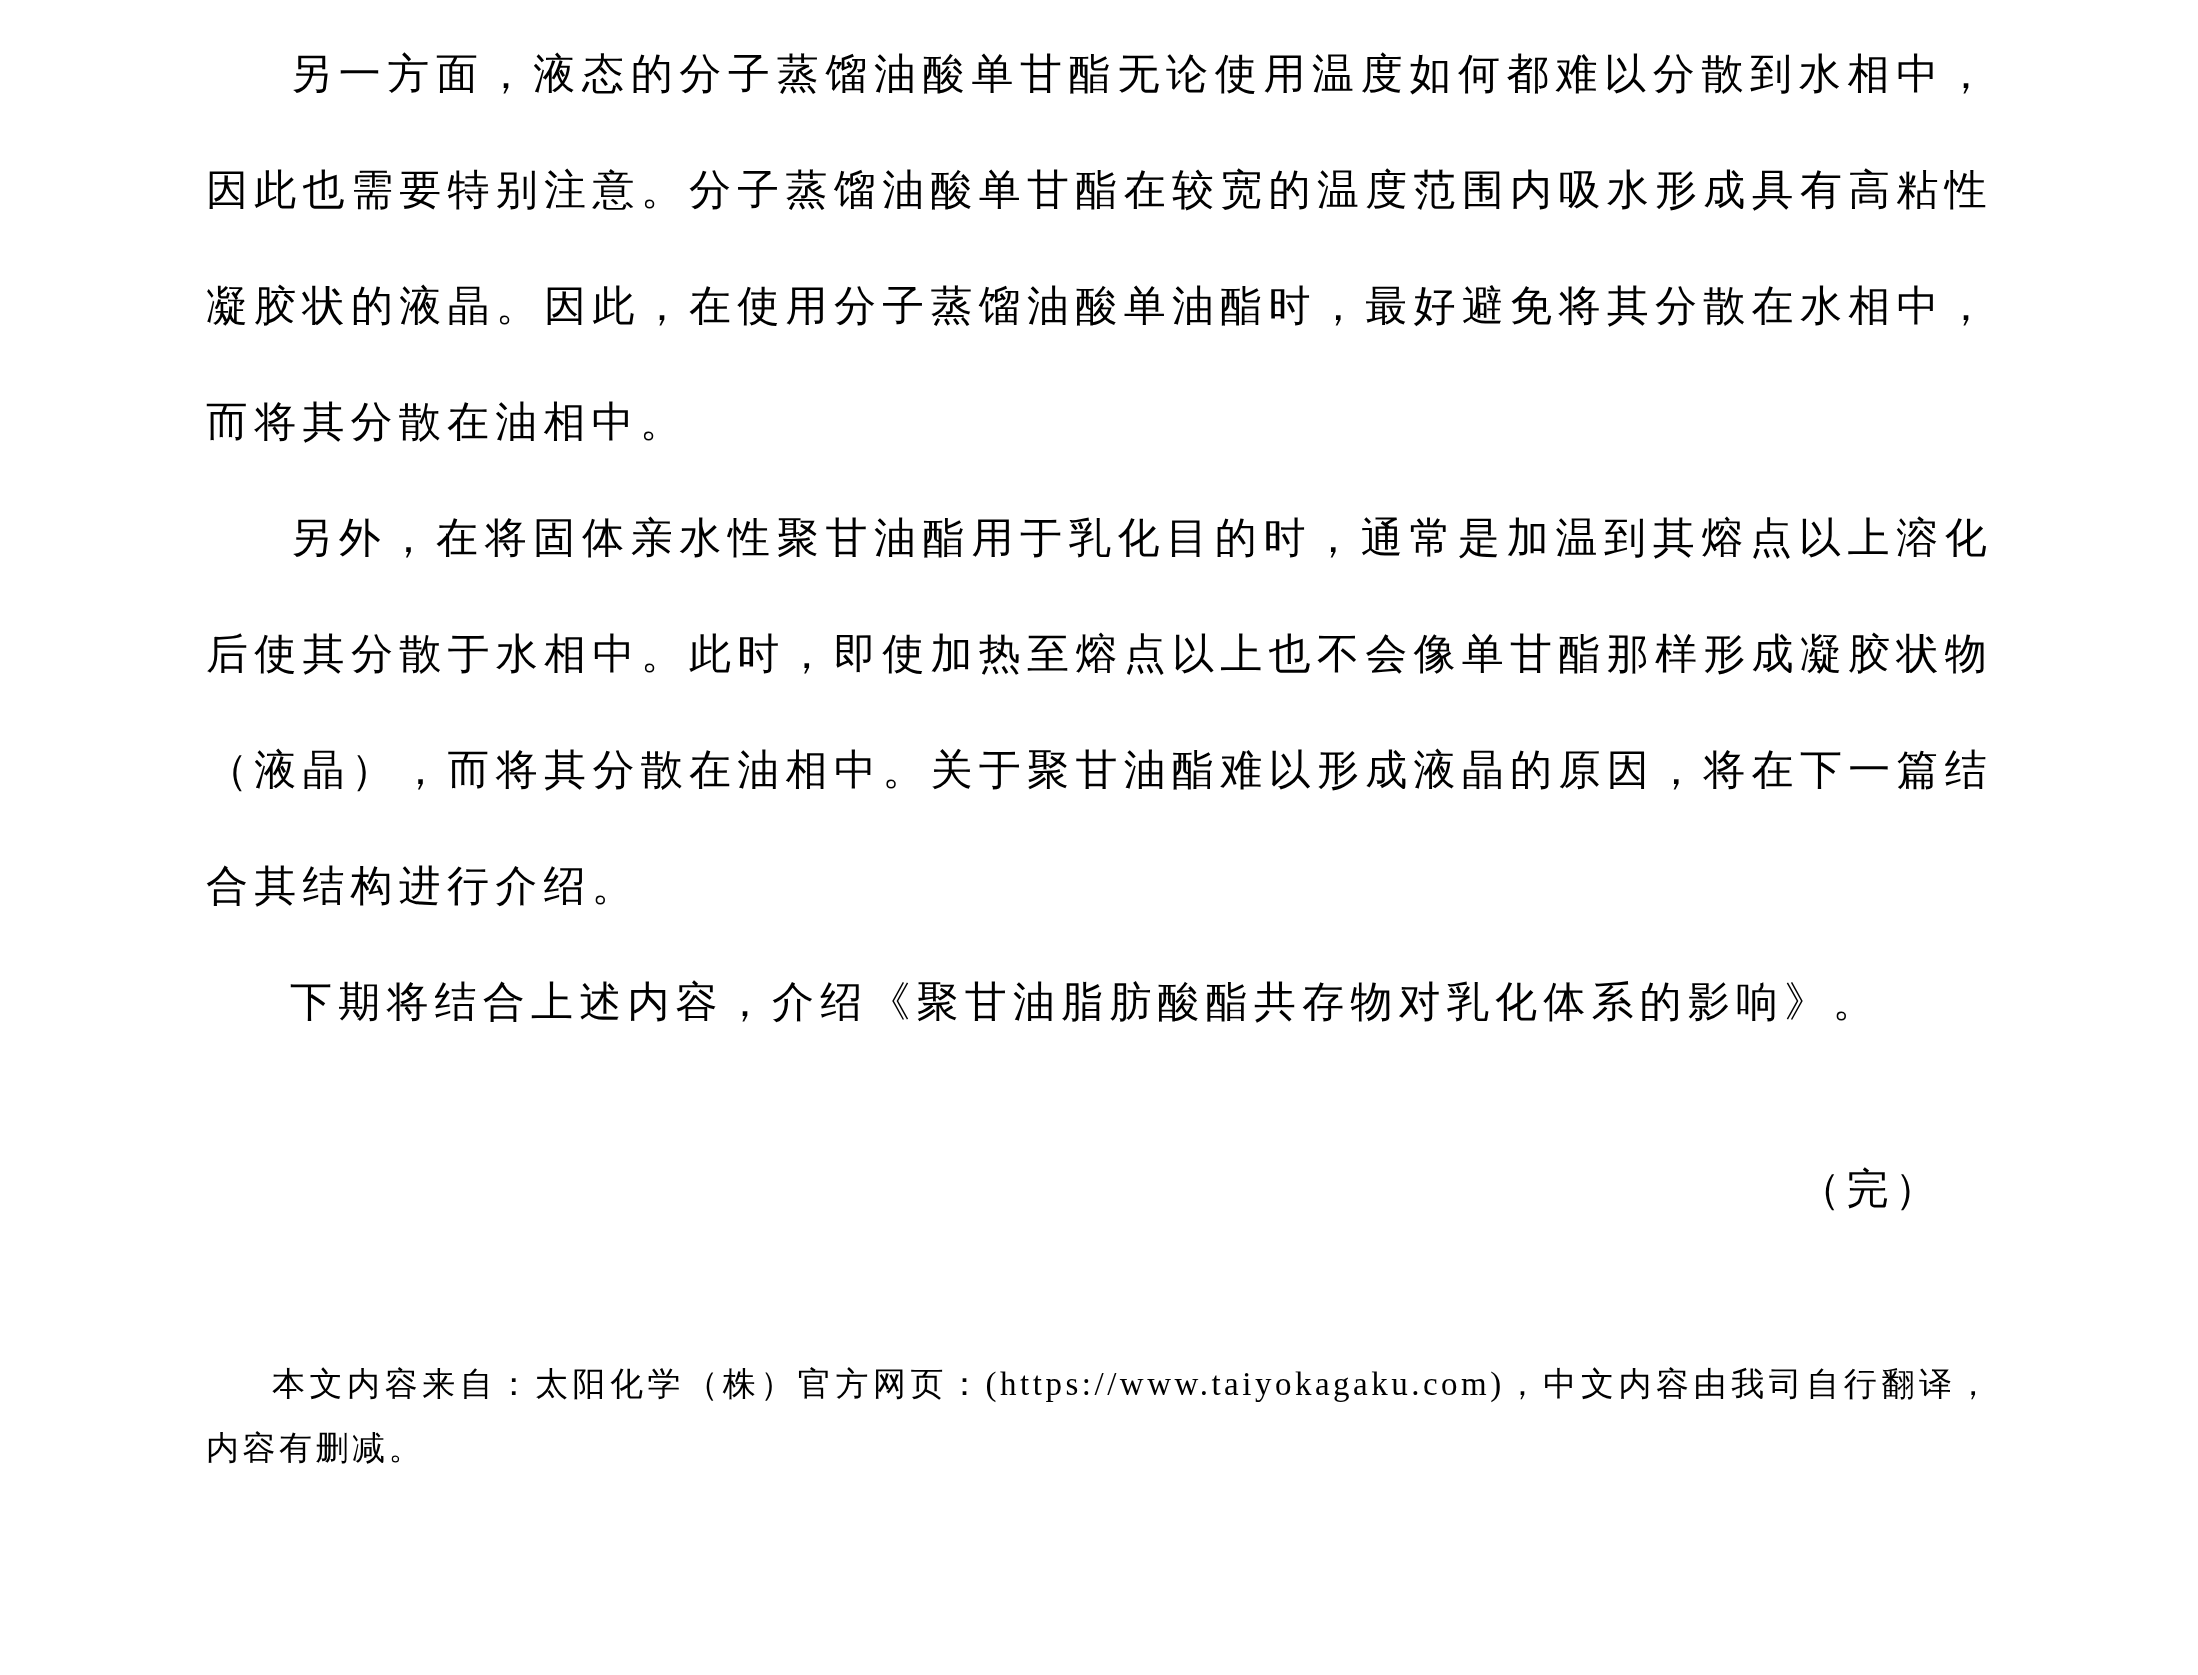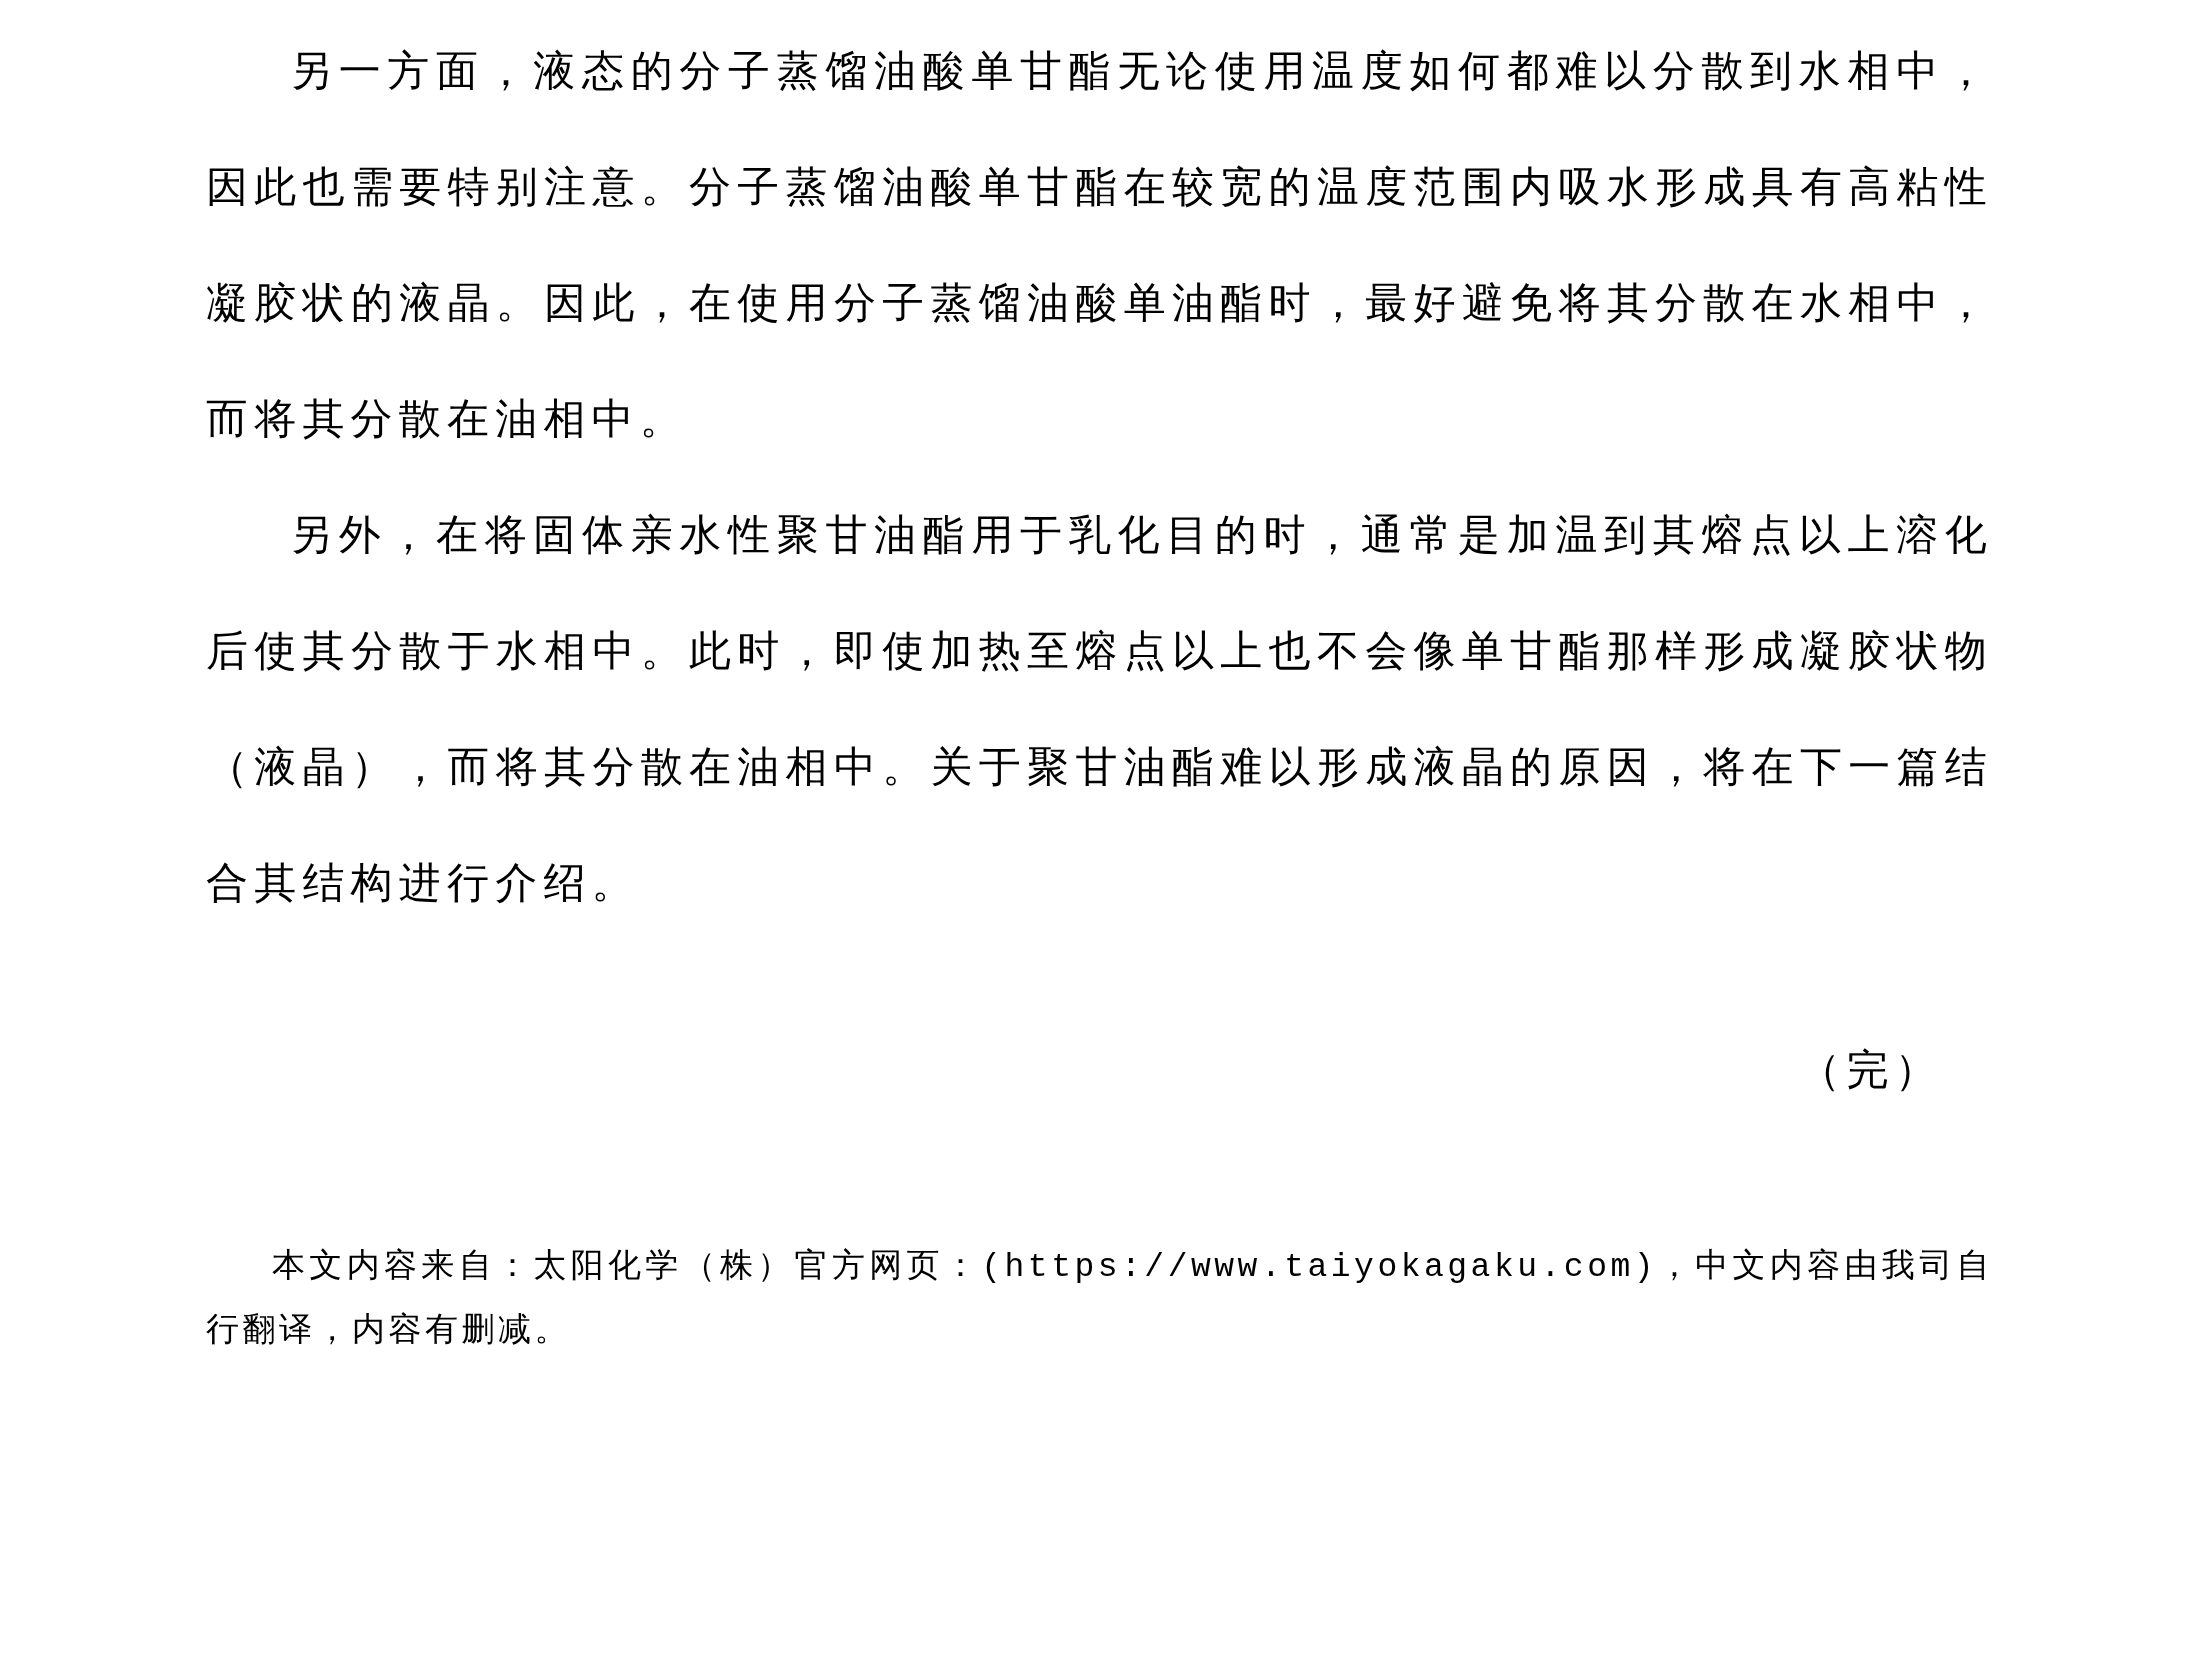--- a/index.html
+++ b/index.html
@@ -8,21 +8,21 @@
       background: #ffffff;
     }
     .page {
       position: relative;
       width: 2199px;
       height: 1676px;
       background: #ffffff;
       color: #000000;
       box-sizing: border-box;
       padding: 16px 206px 0 206px;
-      font-family: Liberation Mono, monospace;
+      font-family: Liberation Serif, serif;
       overflow: hidden;
     }
     .body-text p {
       margin: 0;
       font-size: 42px;
       line-height: 116px;
       letter-spacing: 6.2px;
       text-align: justify;
       text-align-last: left;
       text-indent: 2em;
@@ -52,20 +52,21 @@
       color: #000000;
     }
   </style>
 </head>
 <body>
 
 <div class="page">
   <div class="body-text">
     <p>另一方面，液态的分子蒸馏油酸单甘酯无论使用温度如何都难以分散到水相中，因此也需要特别注意。分子蒸馏油酸单甘酯在较宽的温度范围内吸水形成具有高粘性凝胶状的液晶。因此，在使用分子蒸馏油酸单油酯时，最好避免将其分散在水相中，而将其分散在油相中。</p>
     <p>另外，在将固体亲水性聚甘油酯用于乳化目的时，通常是加温到其熔点以上溶化后使其分散于水相中。此时，即使加热至熔点以上也不会像单甘酯那样形成凝胶状物（液晶），而将其分散在油相中。关于聚甘油酯难以形成液晶的原因，将在下一篇结合其结构进行介绍。</p>
+    <p>下期将结合上述内容，介绍《聚甘油脂肪酸酯共存物对乳化体系的影响》。</p>
   </div>
 
   <p class="end-mark">（完）</p>
 
   <div class="footer">
     <p>本文内容来自：太阳化学（株）官方网页：(https://www.taiyokagaku.com)，中文内容由我司自行翻译，内容有删减。</p>
 
   </div>
 </div>
 

